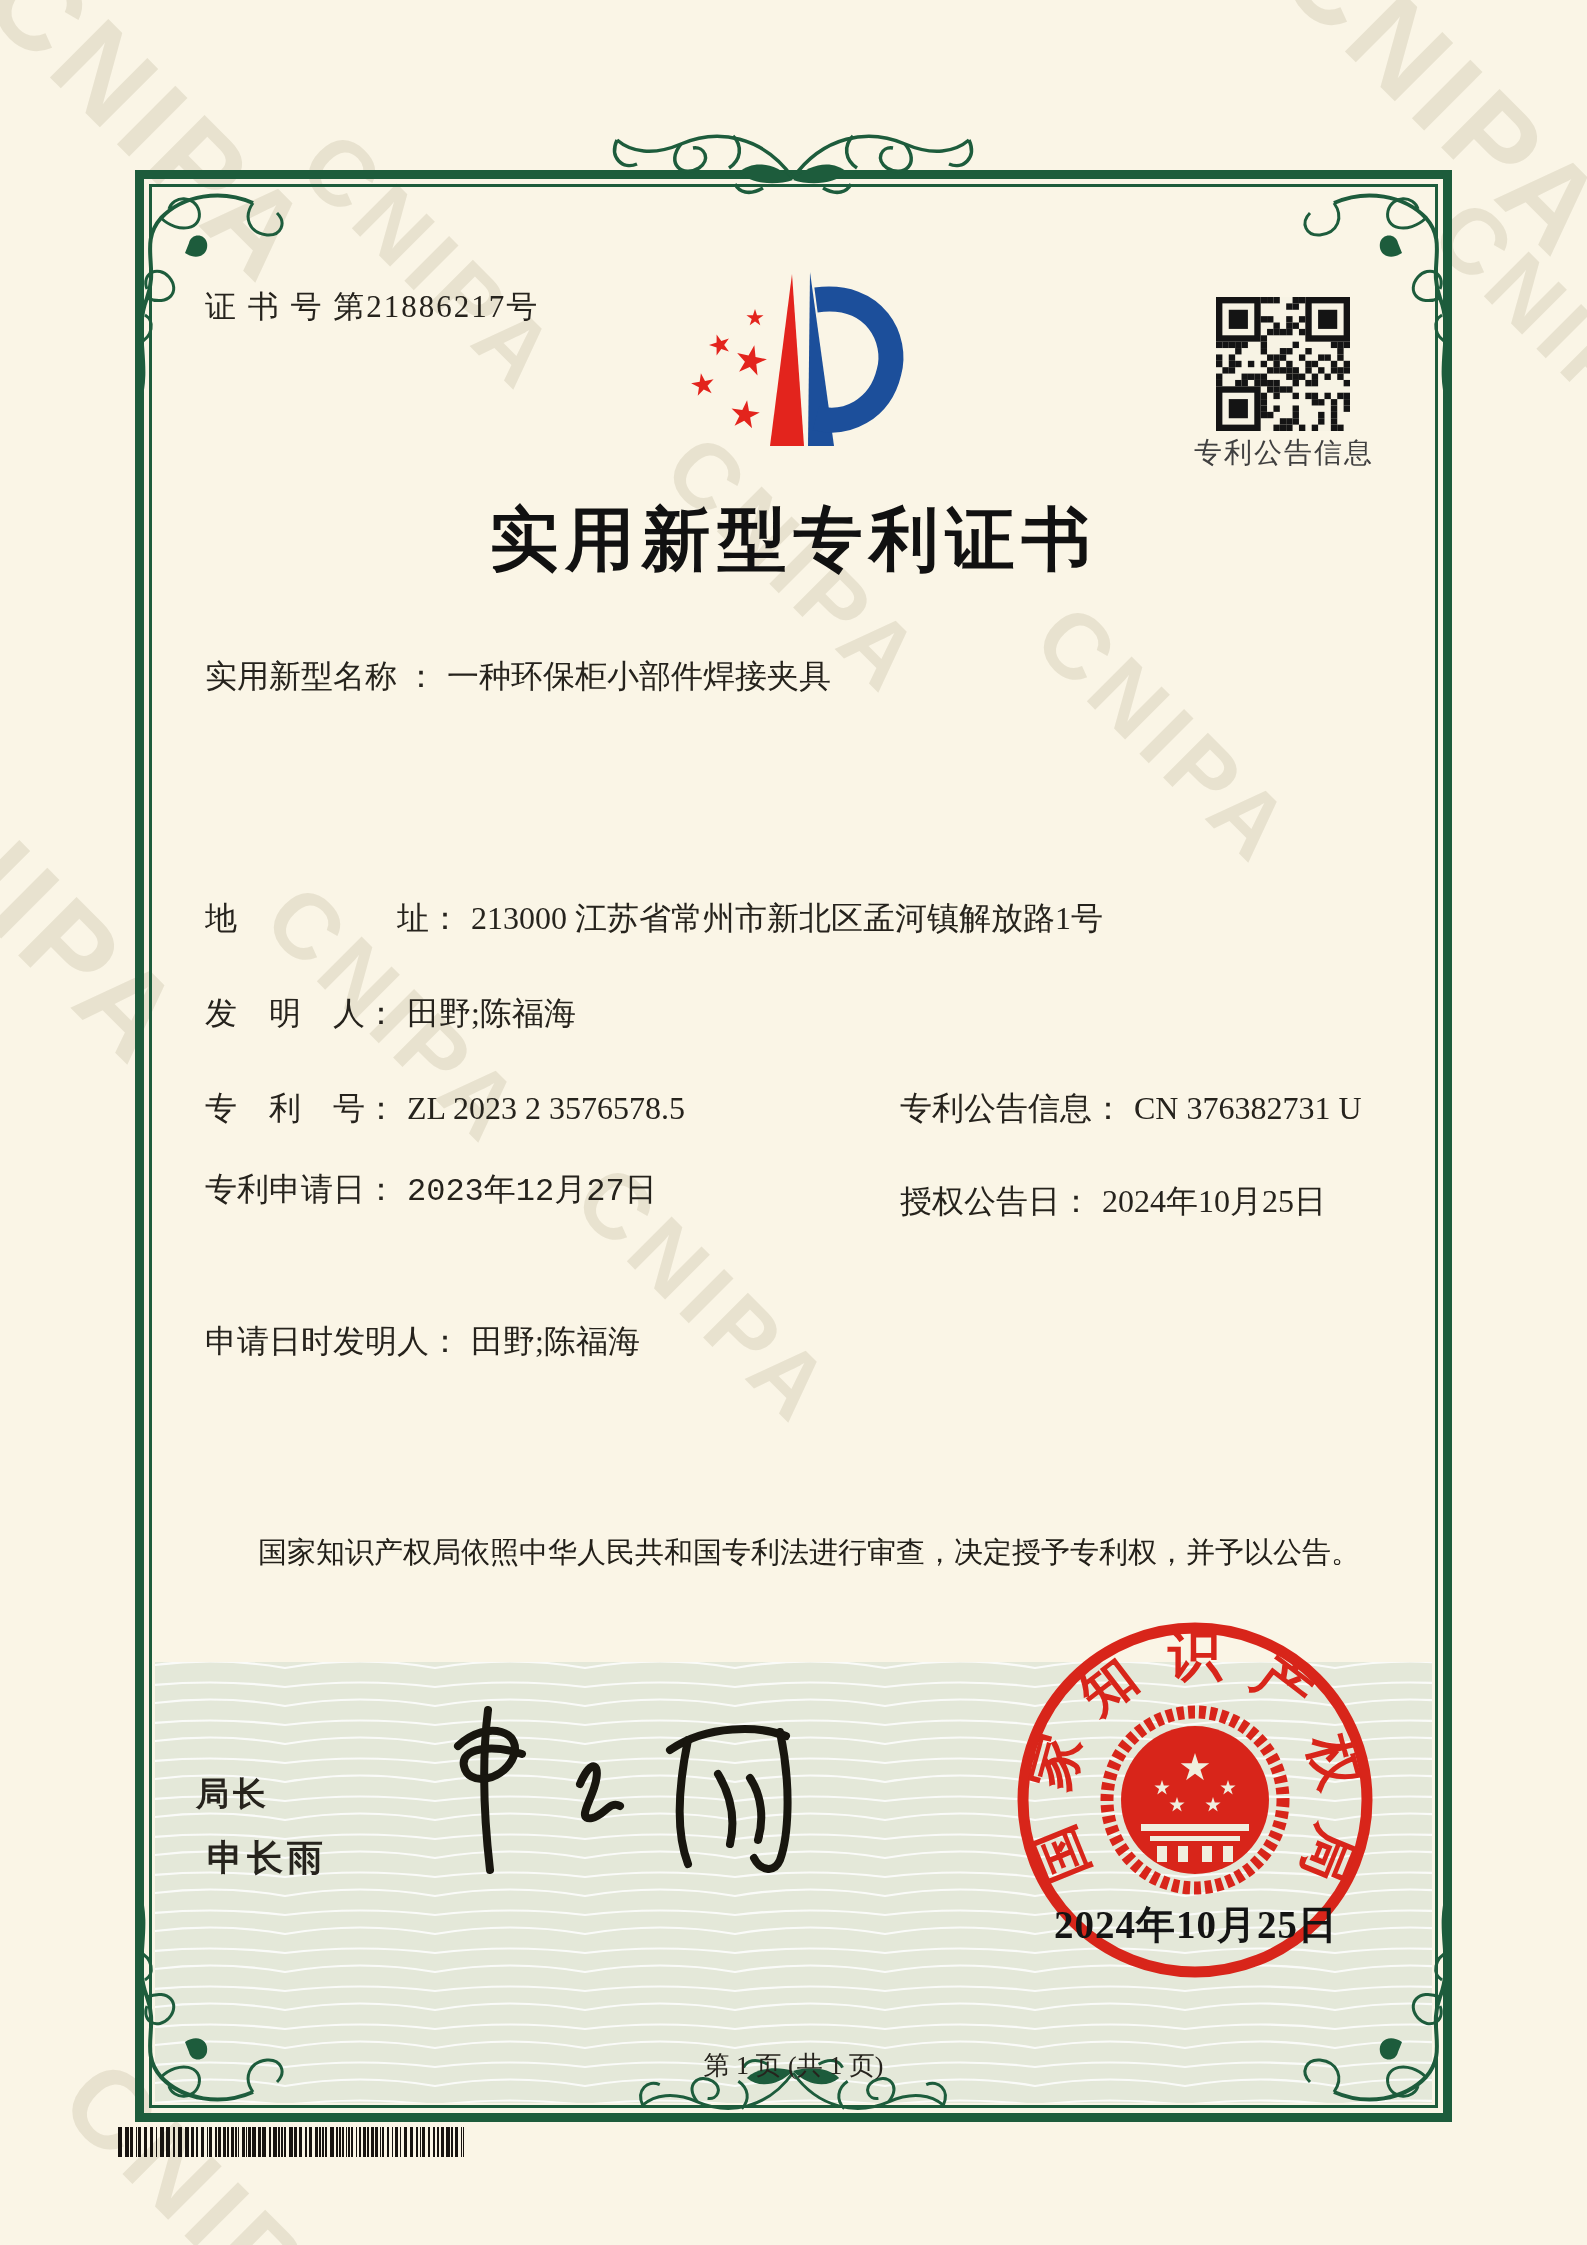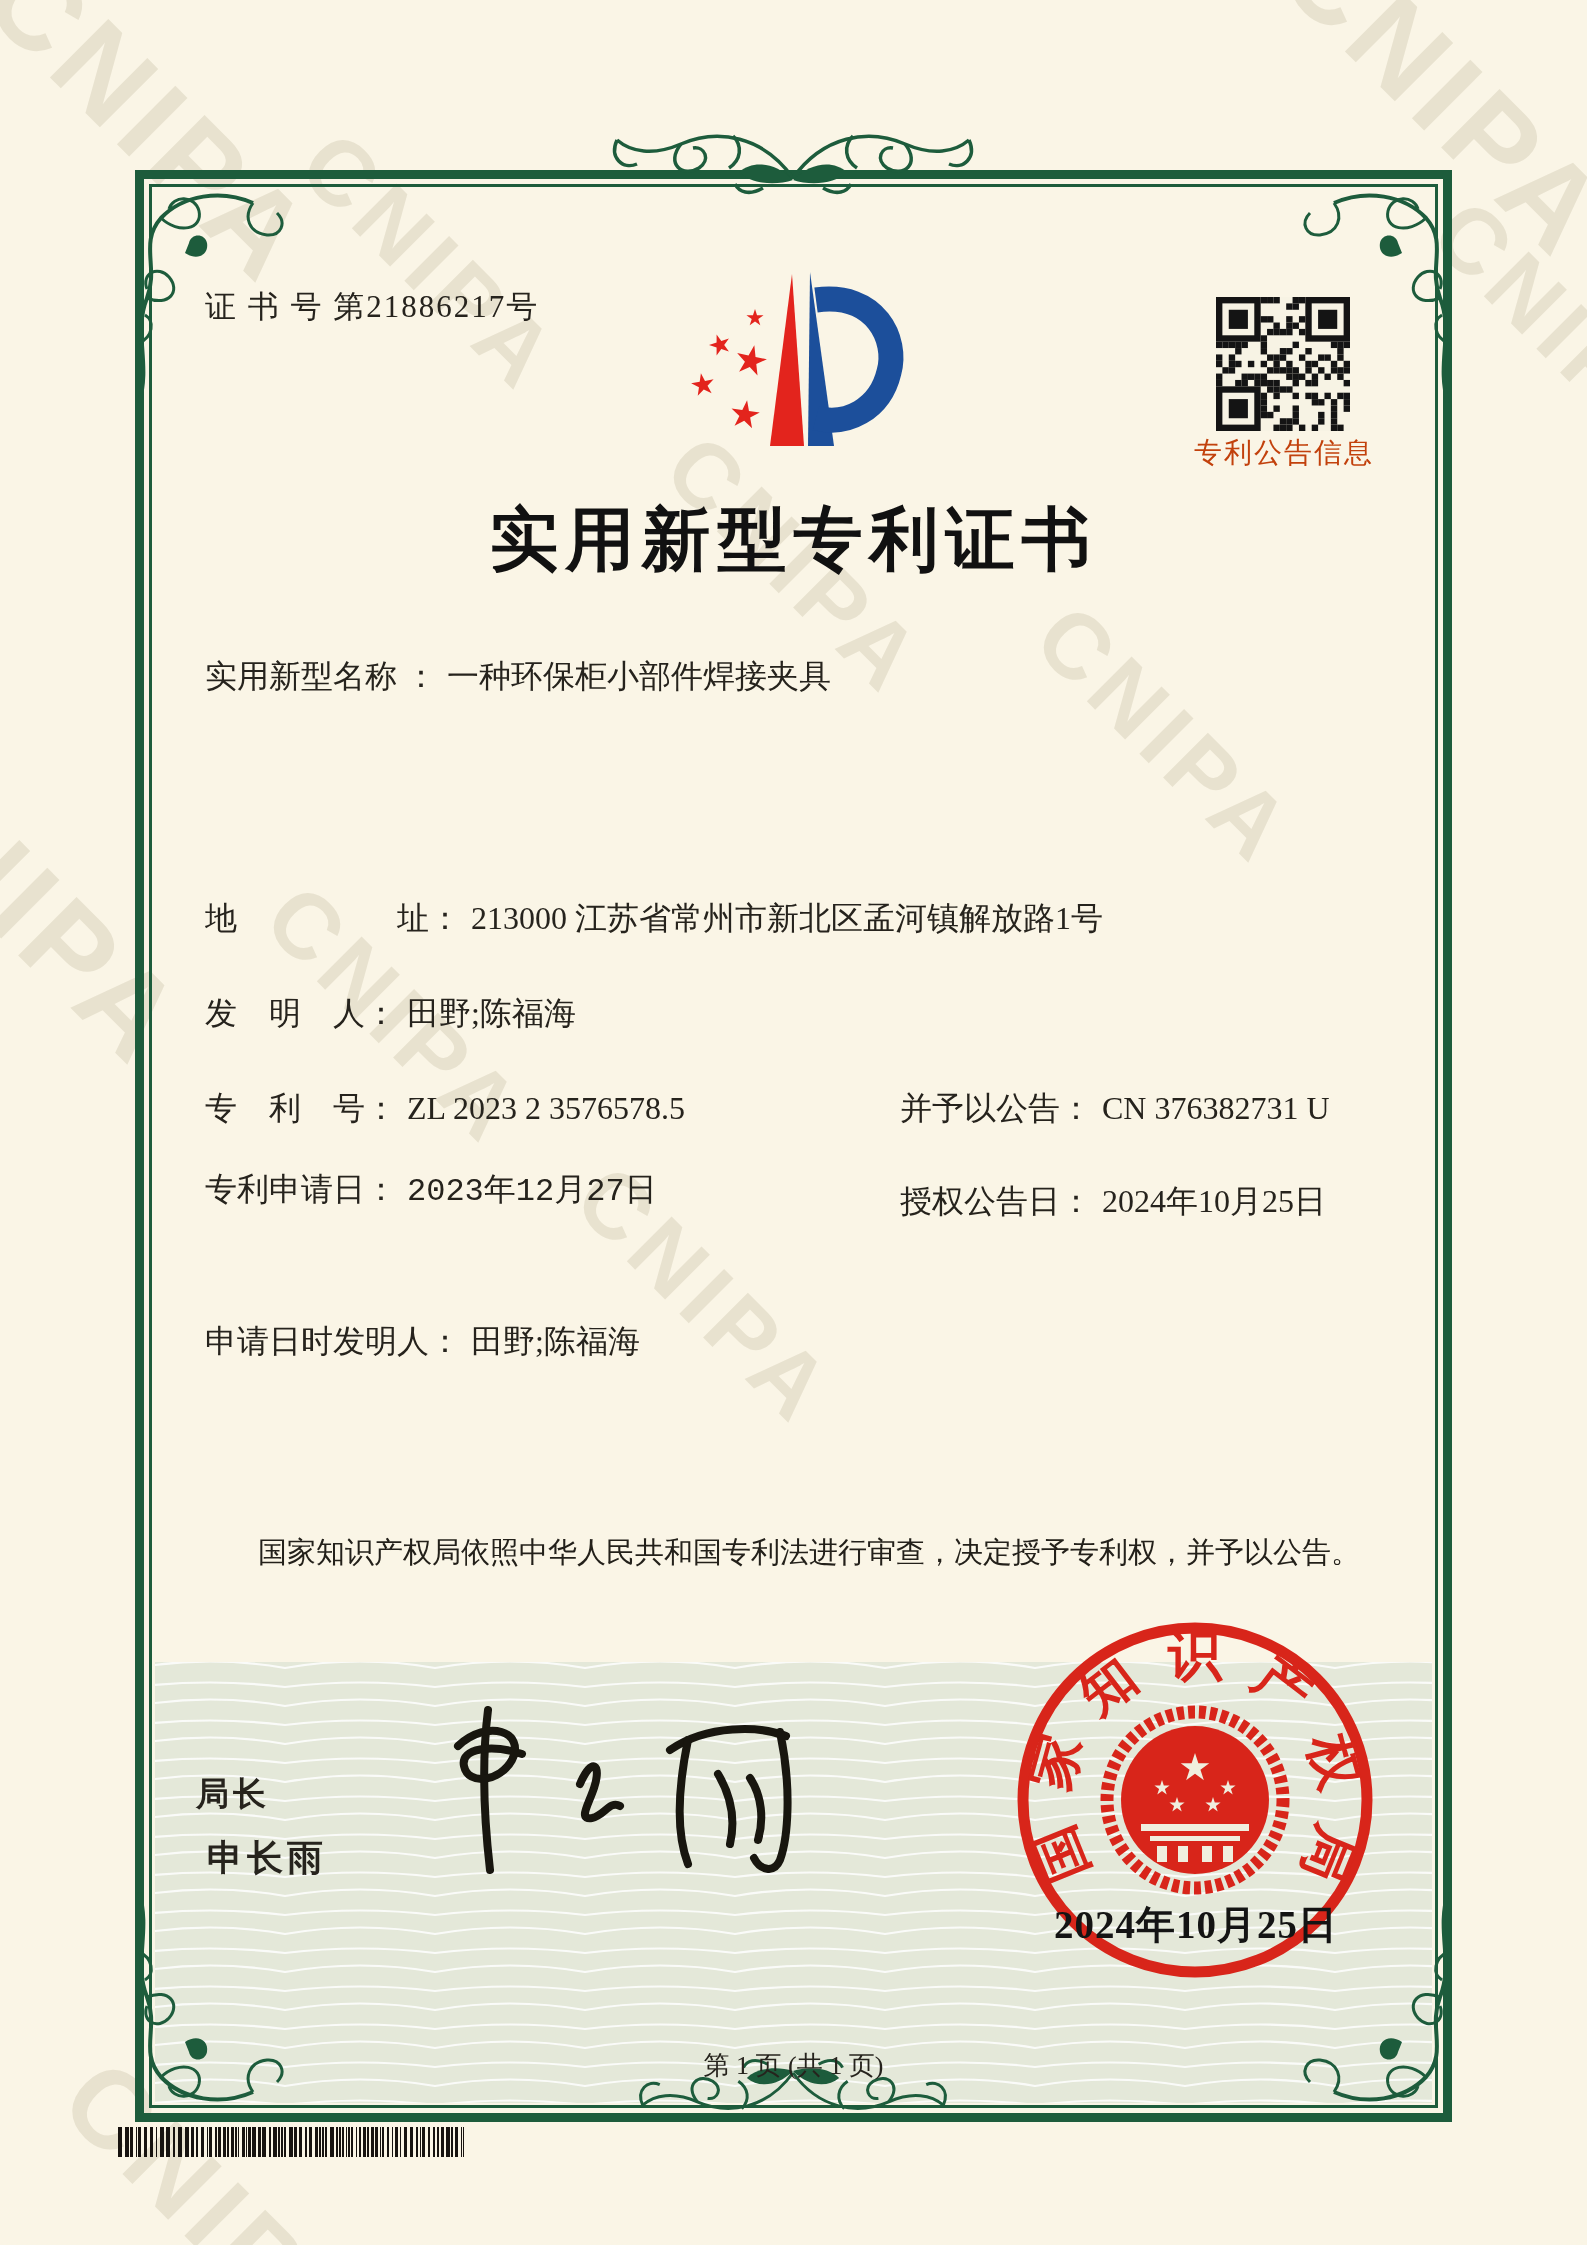--- a/index.html
+++ b/index.html
@@ -21,21 +21,21 @@
   #waves{position:absolute;left:155px;top:1662px;width:1277px;height:441px;background:#e4e8d9;z-index:1;}
 
   .corner{position:absolute;width:170px;height:225px;z-index:2;}
   .flourish{position:absolute;z-index:2;}
 
   
   #cert-no{position:absolute;left:205px;top:286px;font-size:31px;letter-spacing:2px;z-index:2;}
   #logo{position:absolute;left:688px;top:268px;width:222px;height:200px;z-index:2;}
   #qr{position:absolute;left:1216px;top:297px;width:134px;height:134px;z-index:2;}
   #qr-caption{position:absolute;left:1186px;top:434px;width:196px;text-align:center;
-      font-size:28px;color:#c2410c;letter-spacing:2px;z-index:2;}
+      font-size:28px;color:#404040;letter-spacing:2px;z-index:2;}
   #title{position:absolute;left:0;top:494px;width:1587px;text-align:center;
       font-size:69px;font-weight:bold;letter-spacing:7px;color:#111;z-index:2;}
 
   
   .line{position:absolute;font-size:32px;white-space:nowrap;z-index:2;}
   .line .val{margin-left:10px;}
   #f-name{left:205px;top:655px;}
   #f-patentee{left:205px;top:792px;}
   #f-address{left:205px;top:897px;}
   #f-inventor{left:205px;top:992px;}
@@ -331,21 +331,21 @@
   <div class="line" id="f-address">
     <span>地　　　　　址：</span><span class="val">213000 江苏省常州市新北区孟河镇解放路1号</span>
   </div>
   <div class="line" id="f-inventor">
     <span>发　明　人：</span><span class="val">田野;陈福海</span>
   </div>
   <div class="line" id="f-patent-no">
     <span>专　利　号：</span><span class="val">ZL 2023 2 3576578.5</span>
   </div>
   <div class="line" id="f-grant-no">
-    <span>并予以公告：</span><span class="val">CN 376382731 U</span>
+    <span>专利公告信息：</span><span class="val">CN 376382731 U</span>
   </div>
   <div class="line" id="f-filing-date">
     <span>专利申请日：</span><span class="val">2023年12月27日</span>
   </div>
   <div class="line" id="f-grant-date">
     <span>授权公告日：</span><span class="val">2024年10月25日</span>
   </div>
   <div class="line" id="f-inventor-filing">
     <span>申请日时发明人：</span><span class="val">田野;陈福海</span>
   </div>

